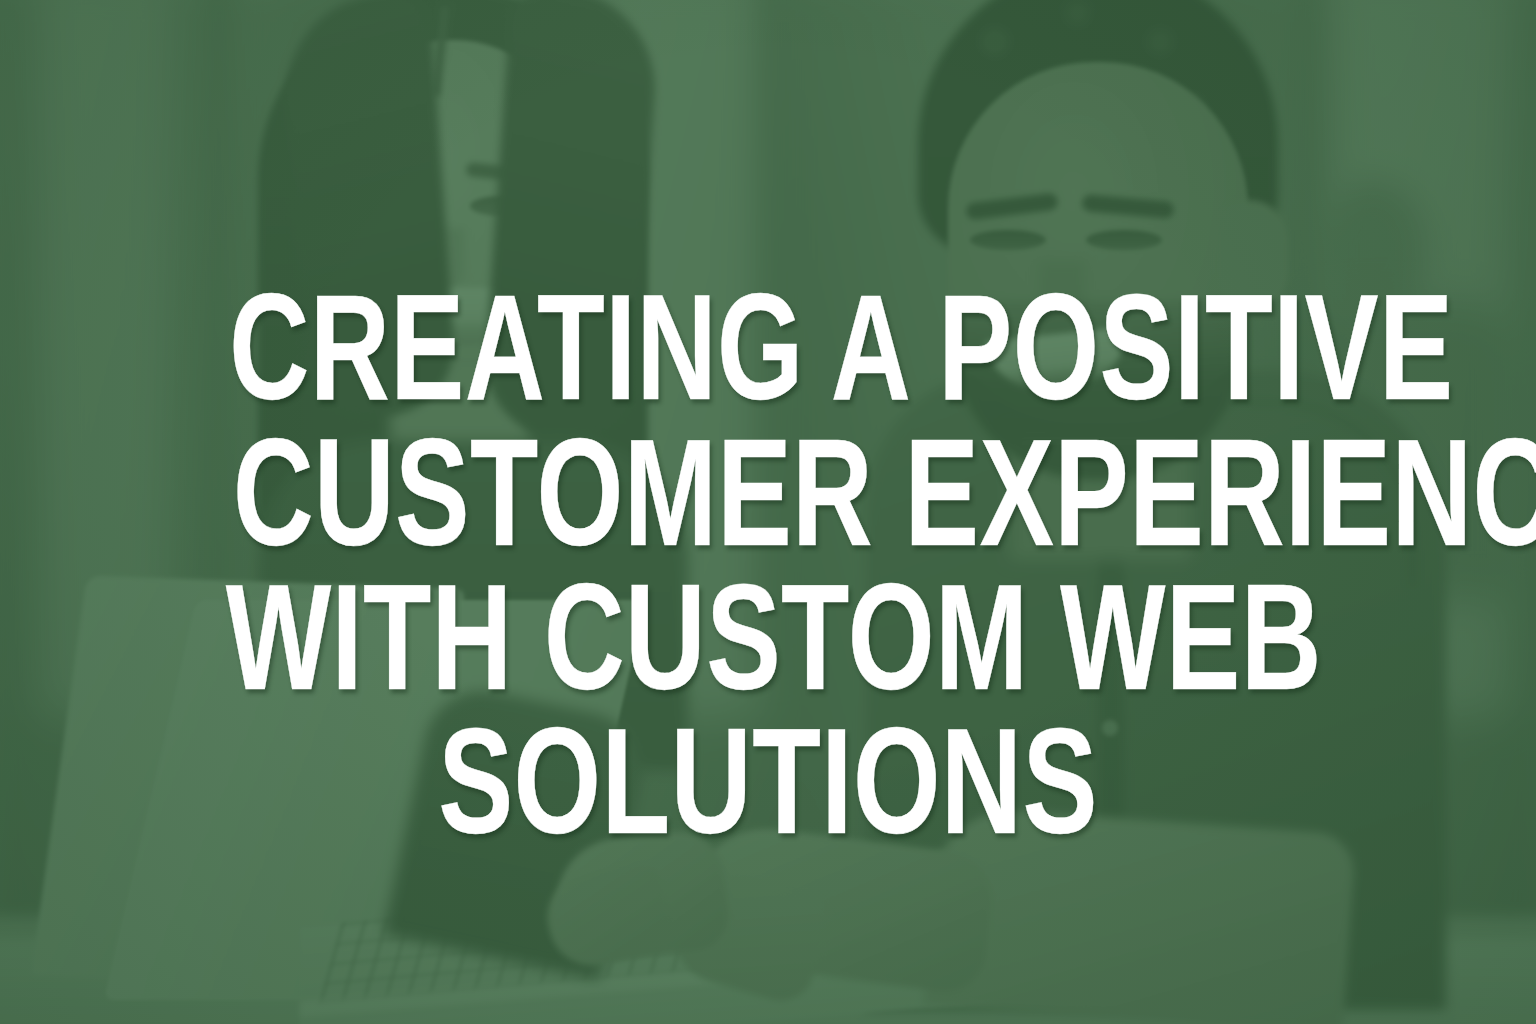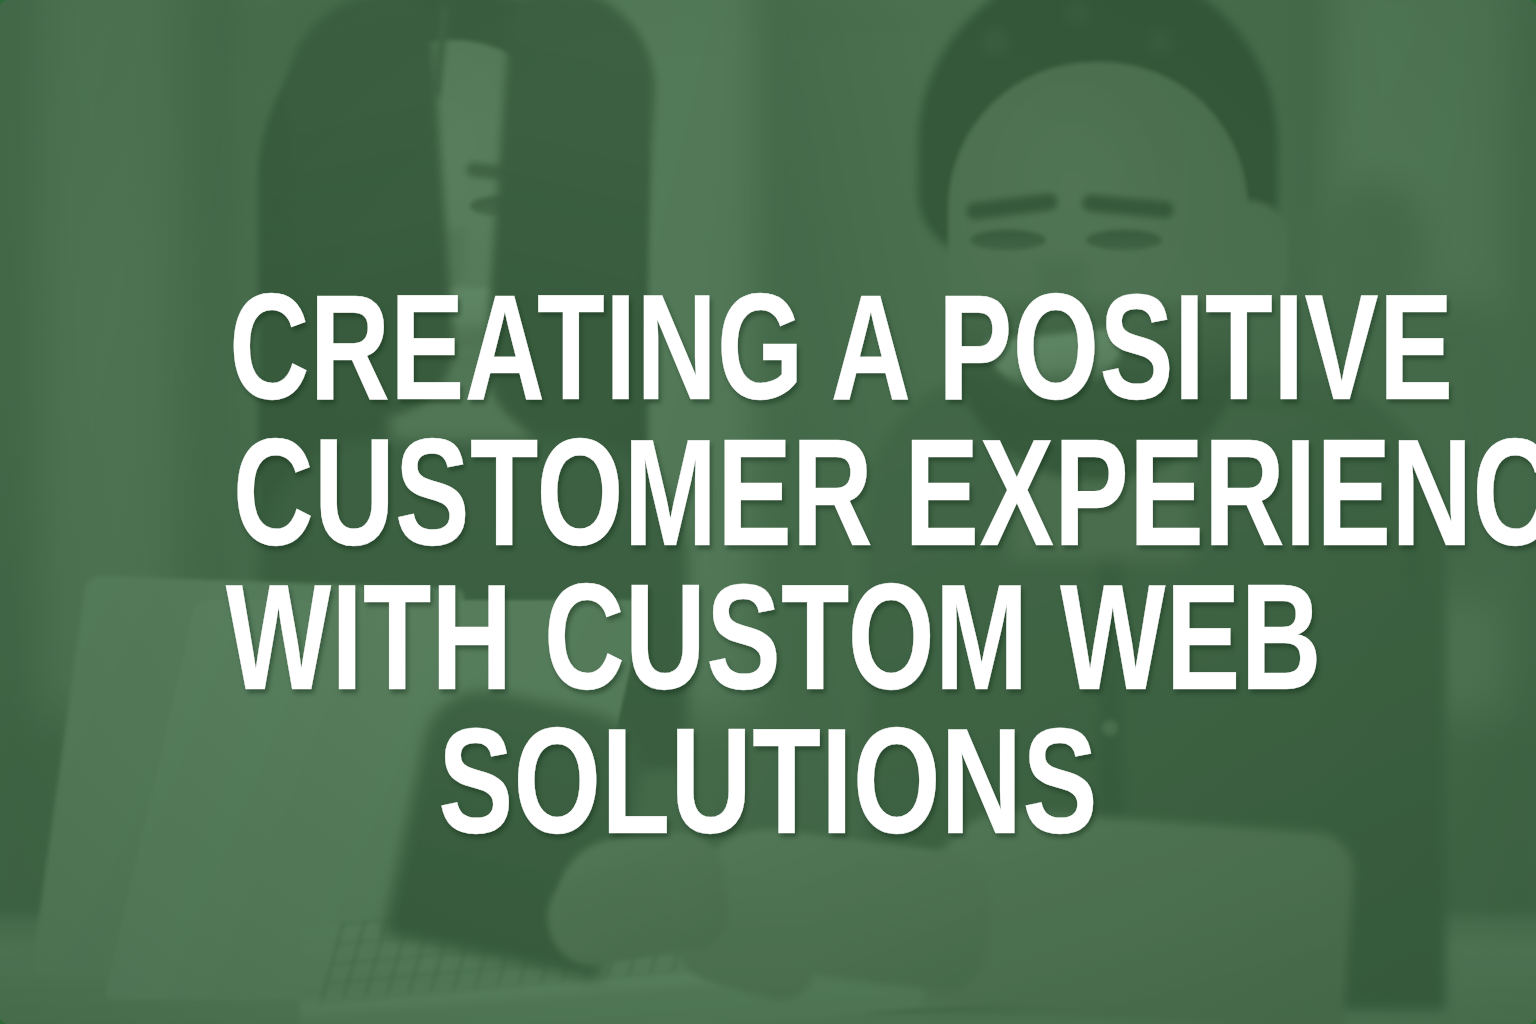--- a/index.html
+++ b/index.html
@@ -7,21 +7,20 @@
     padding: 0;
     background: #2e6b38;
   }
   #banner {
     position: relative;
     width: 1536px;
     height: 1024px;
     overflow: hidden;
     font-family: "Liberation Sans", sans-serif;
     background: #3d7a45;
-    border-radius: 9px;
   }
 
   
   .photo {
     position: absolute;
     inset: 0;
     overflow: hidden;
     filter: saturate(0.15) contrast(1.02);
   }
 

